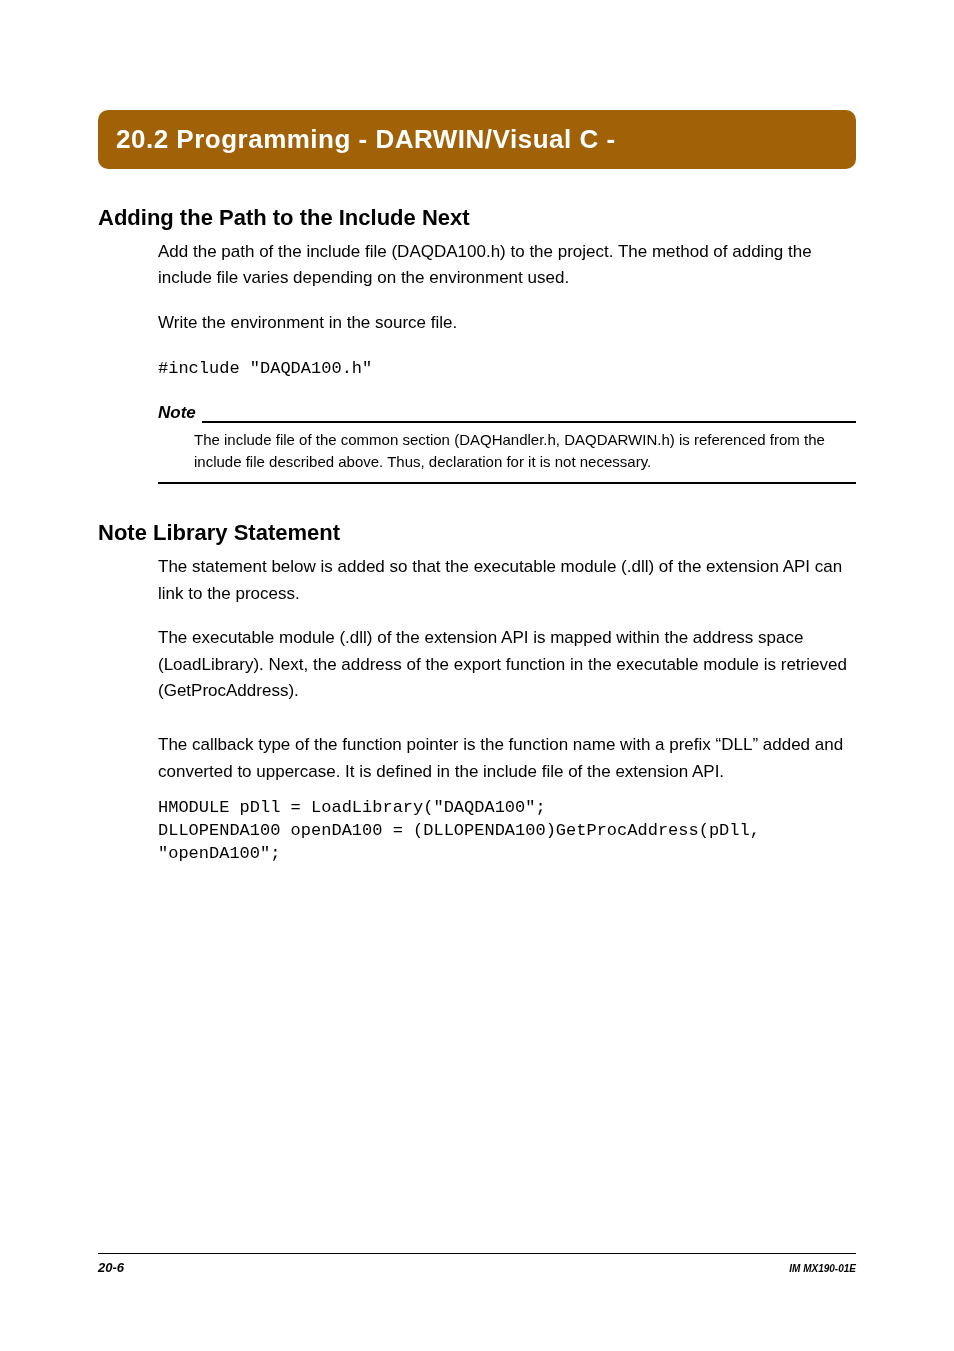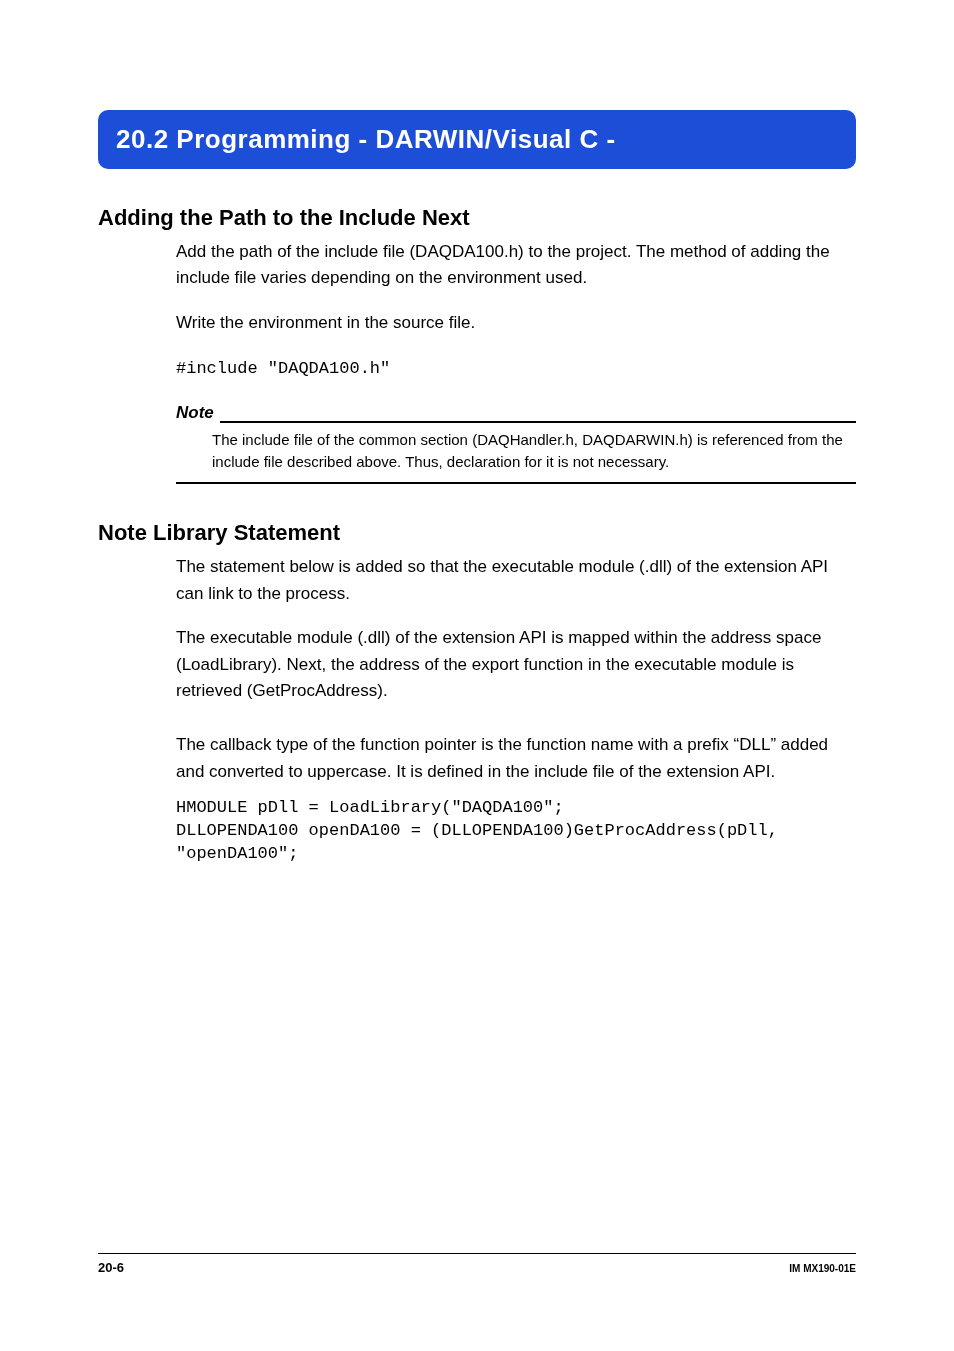--- a/index.html
+++ b/index.html
@@ -12,36 +12,36 @@
     height: 1351px;
     background: #fff;
     font-family: Arial, Helvetica, sans-serif;
     color: #000;
     position: relative;
   }
   .page {
     padding: 110px 98px 0 98px;
   }
   .title-banner {
-    background: #1d4ed8;
+    background: #a16207;
     color: #fff;
     font-weight: bold;
     font-size: 26px;
     padding: 14px 18px;
     border-radius: 10px;
     letter-spacing: 0.5px;
   }
   .section-heading {
     font-weight: bold;
     font-size: 22px;
     margin-top: 36px;
     margin-bottom: 8px;
   }
   .indented {
-    margin-left: 78px;
+    margin-left: 60px;
     margin-right: 0;
   }
   .body-text {
     font-size: 17px;
     line-height: 1.55;
     margin-top: 2px;
   }
   .body-text + .body-text {
     margin-top: 18px;
   }
@@ -79,20 +79,21 @@
     height: 2px;
     background: #000;
   }
   .gap-sm { margin-top: 12px; }
   .footer {
     position: absolute;
     left: 0;
     right: 0;
     bottom: 64px;
     padding: 12px 98px;
+    font-style: italic;
   }
   .footer-line {
     height: 1px;
     background: #000;
     margin-bottom: 6px;
   }
   .footer-row {
     display: flex;
     justify-content: space-between;
     align-items: baseline;

